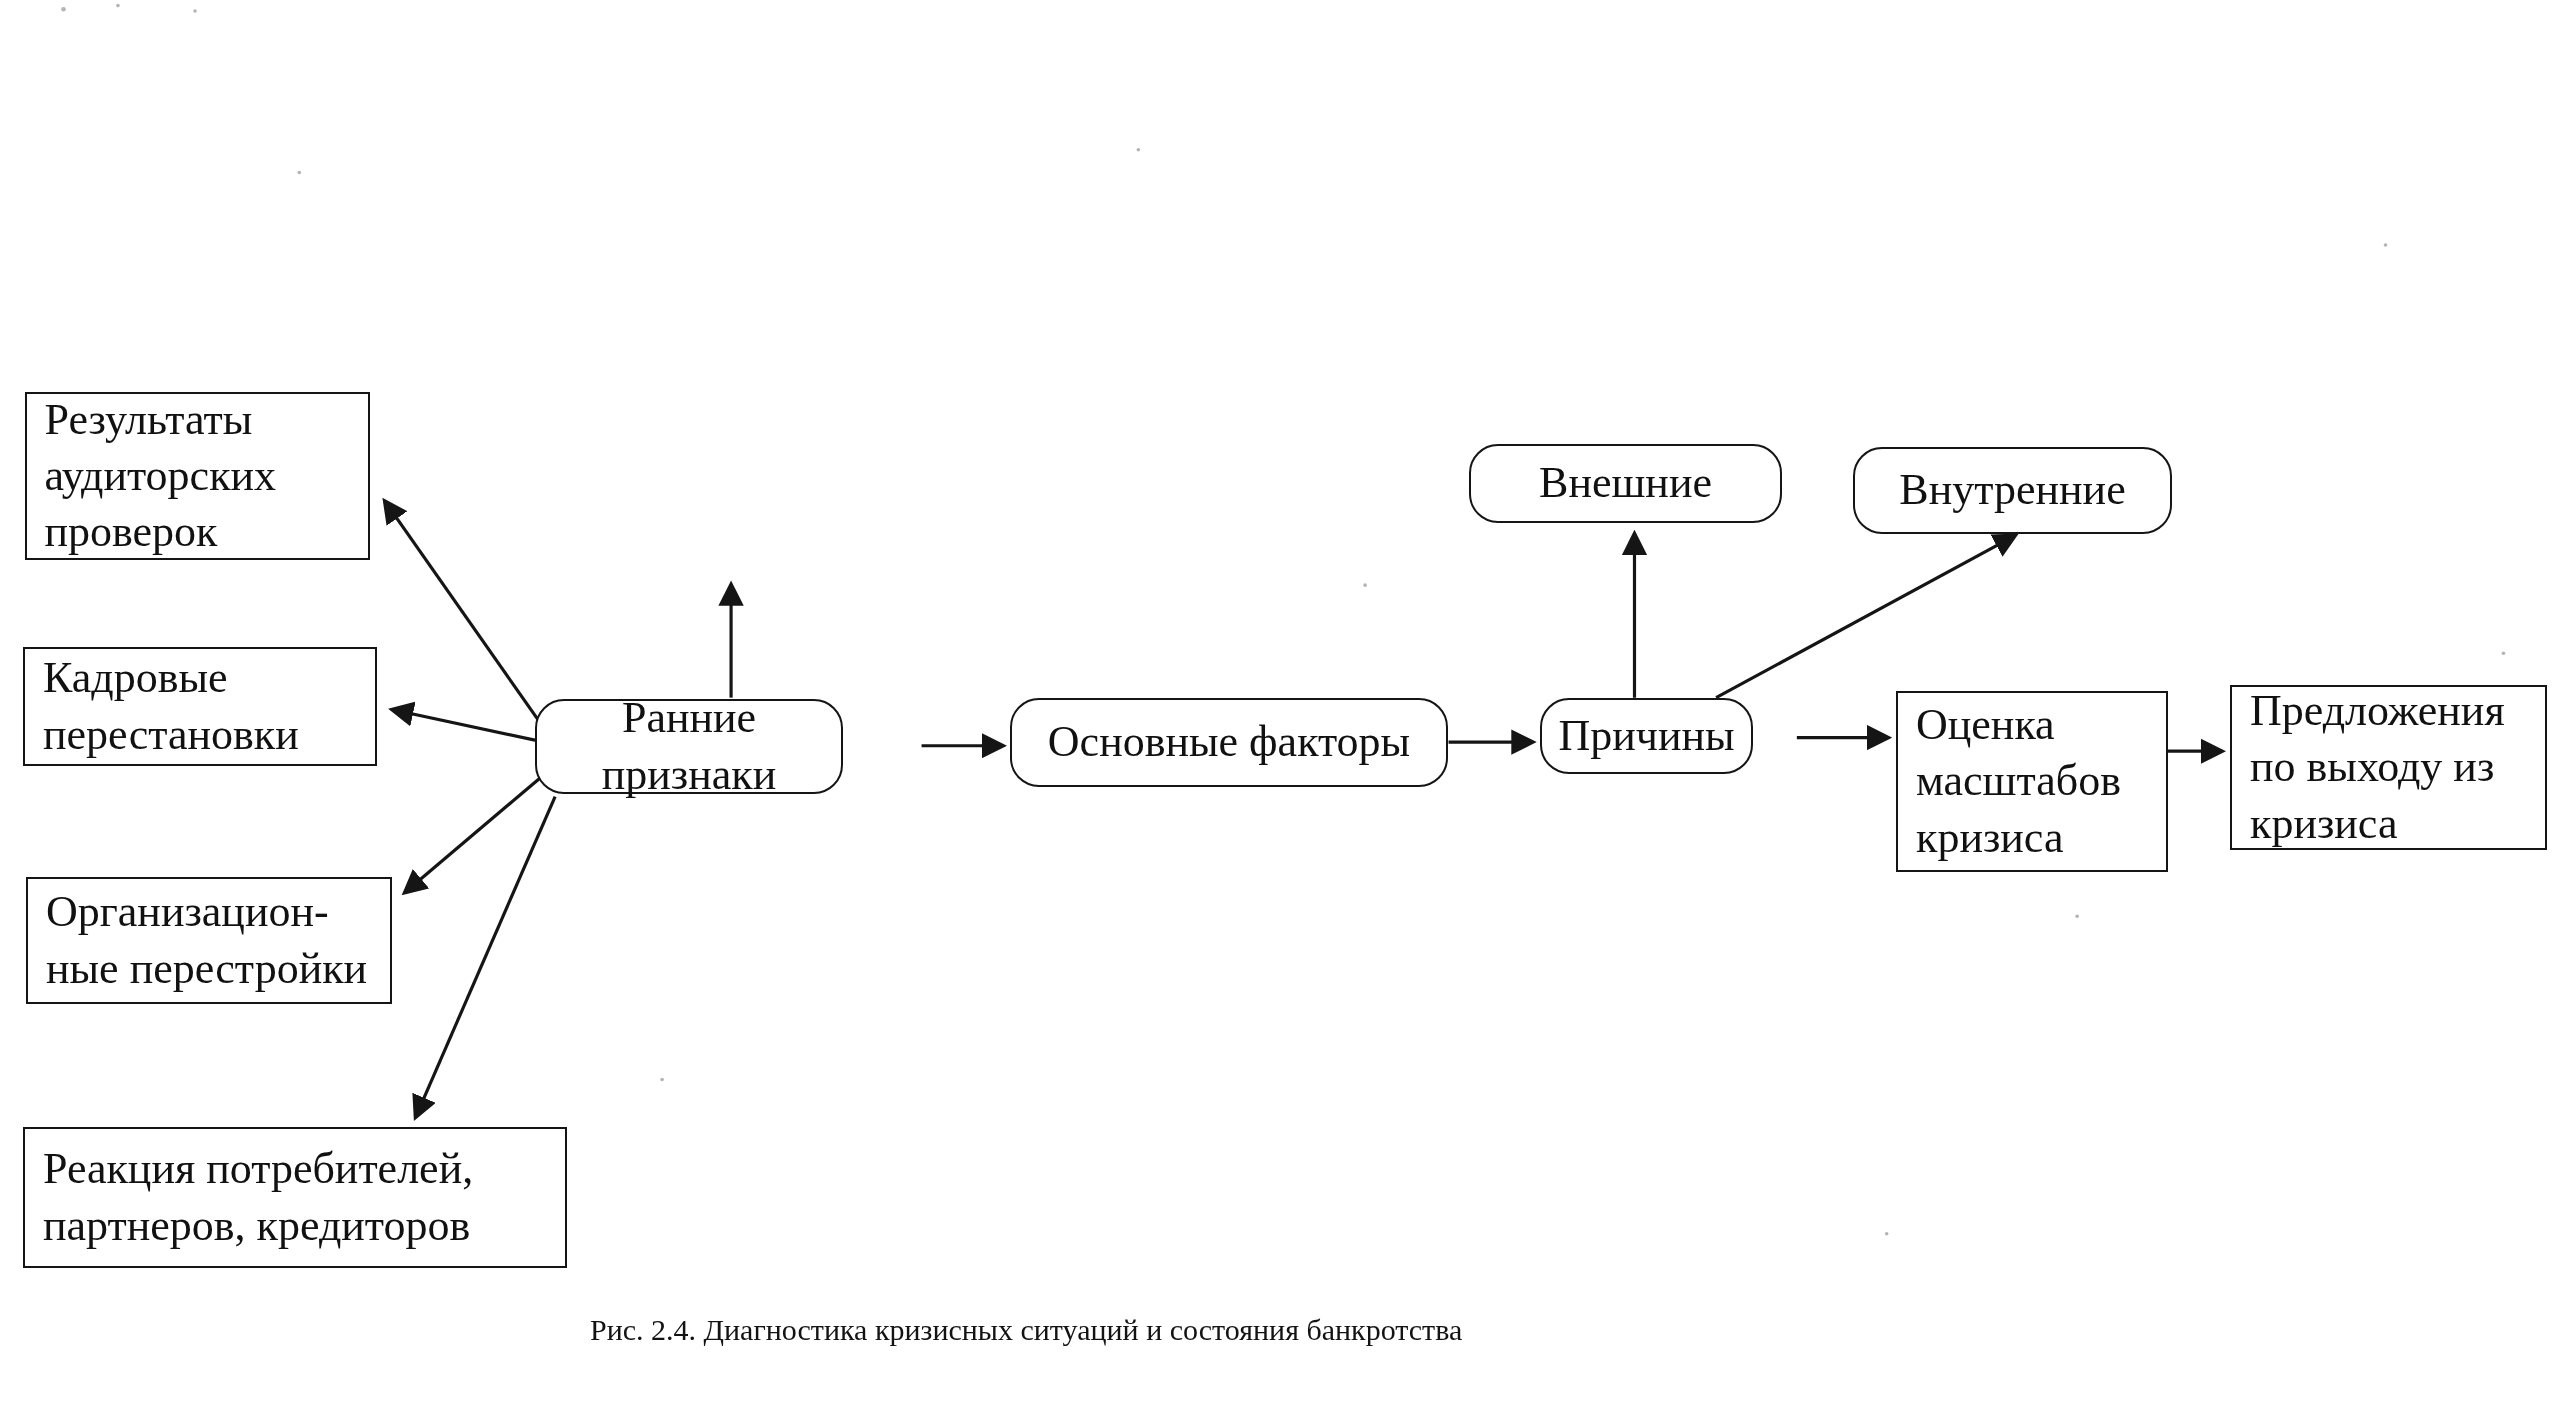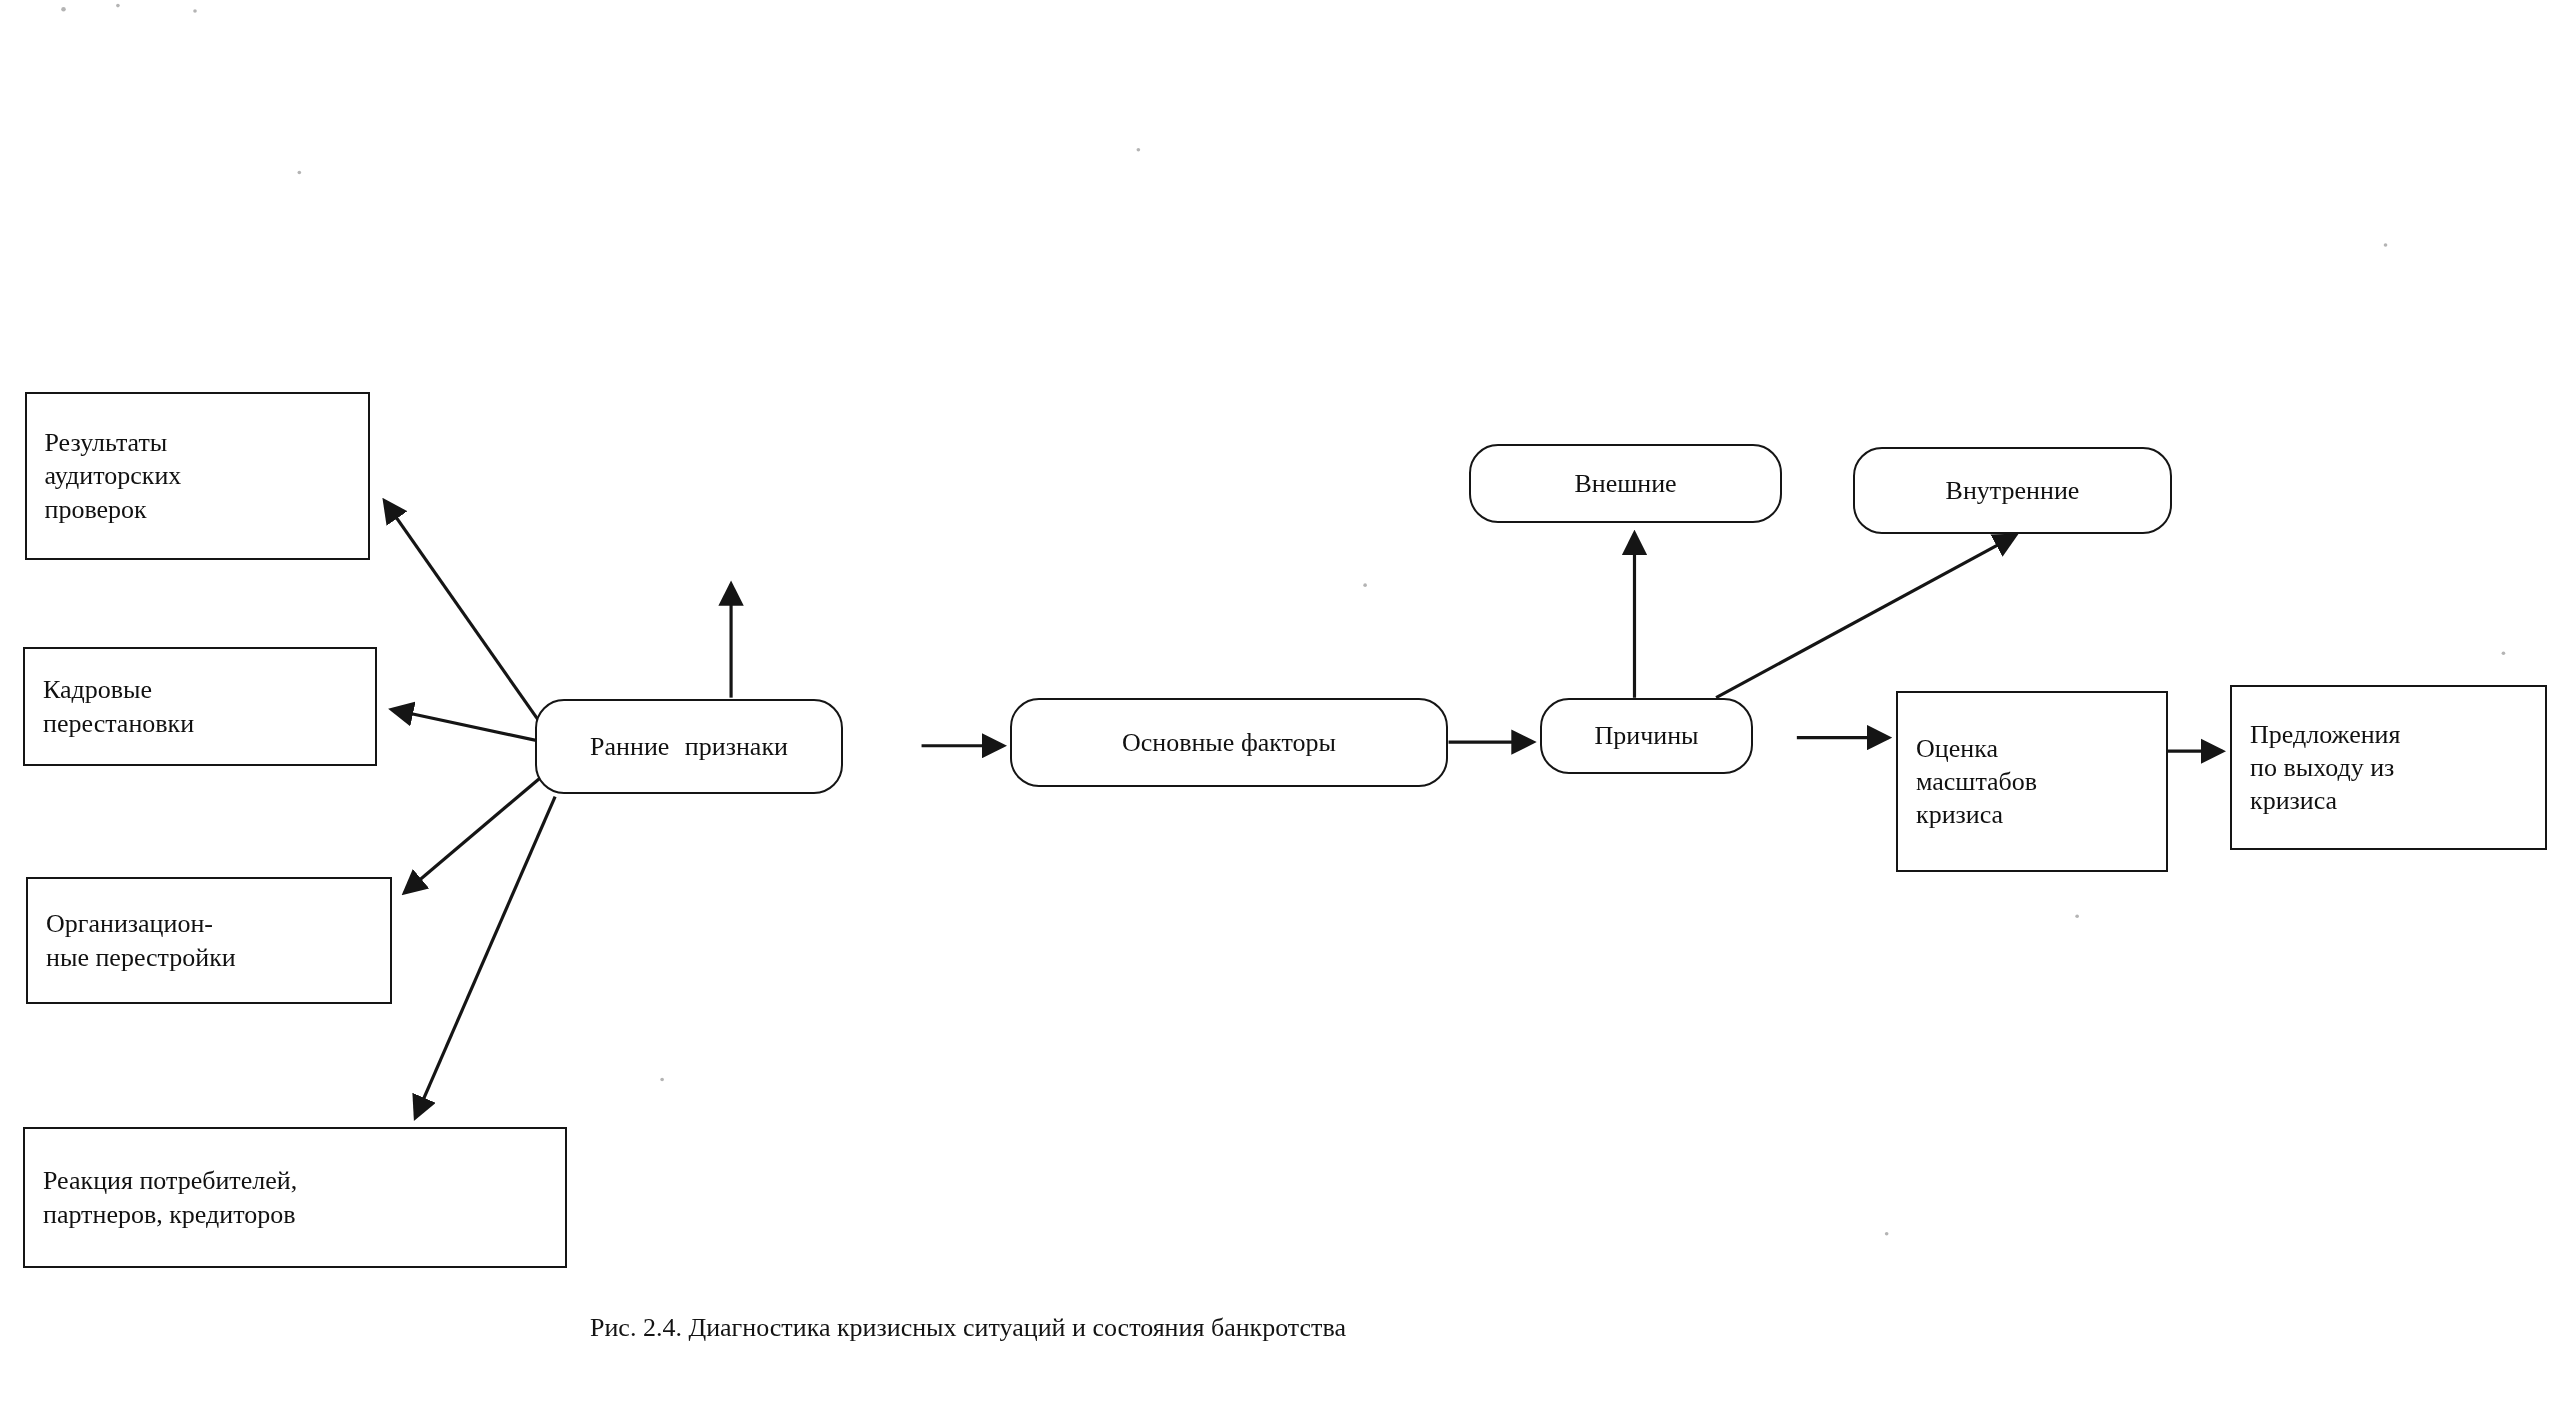--- a/index.html
+++ b/index.html
@@ -14,21 +14,21 @@
     background: #ffffff;
     font-family: "Liberation Serif", "DejaVu Serif", serif;
     color: #111111;
     overflow: hidden;
   }
   .node {
     position: absolute;
     border: 2.7px solid #151515;
     background: #ffffff;
     box-sizing: border-box;
-    font-size: 26px;
+    font-size: 44px;
     line-height: 1.28;
     white-space: pre-line;
     padding: 11px 18px;
     display: flex;
     align-items: center;
   }
   .node.centered {
     justify-content: center;
     text-align: center;
     padding: 5.4px 11px;
@@ -55,21 +55,21 @@
     position: absolute;
     left: 0; top: 0;
     width: 2576px;
     height: 1408px;
     pointer-events: none;
   }
   .caption {
     position: absolute;
     left: 590px;
     top: 1313px;
-    font-size: 26px;
+    font-size: 30px;
     color: #131313;
     white-space: nowrap;
   }
 </style>
 </head>
 <body>
 
 <div id="canvas">
 
   <svg id="connector-layer" viewBox="0 0 2840 1552" xmlns="http://www.w3.org/2000/svg">

